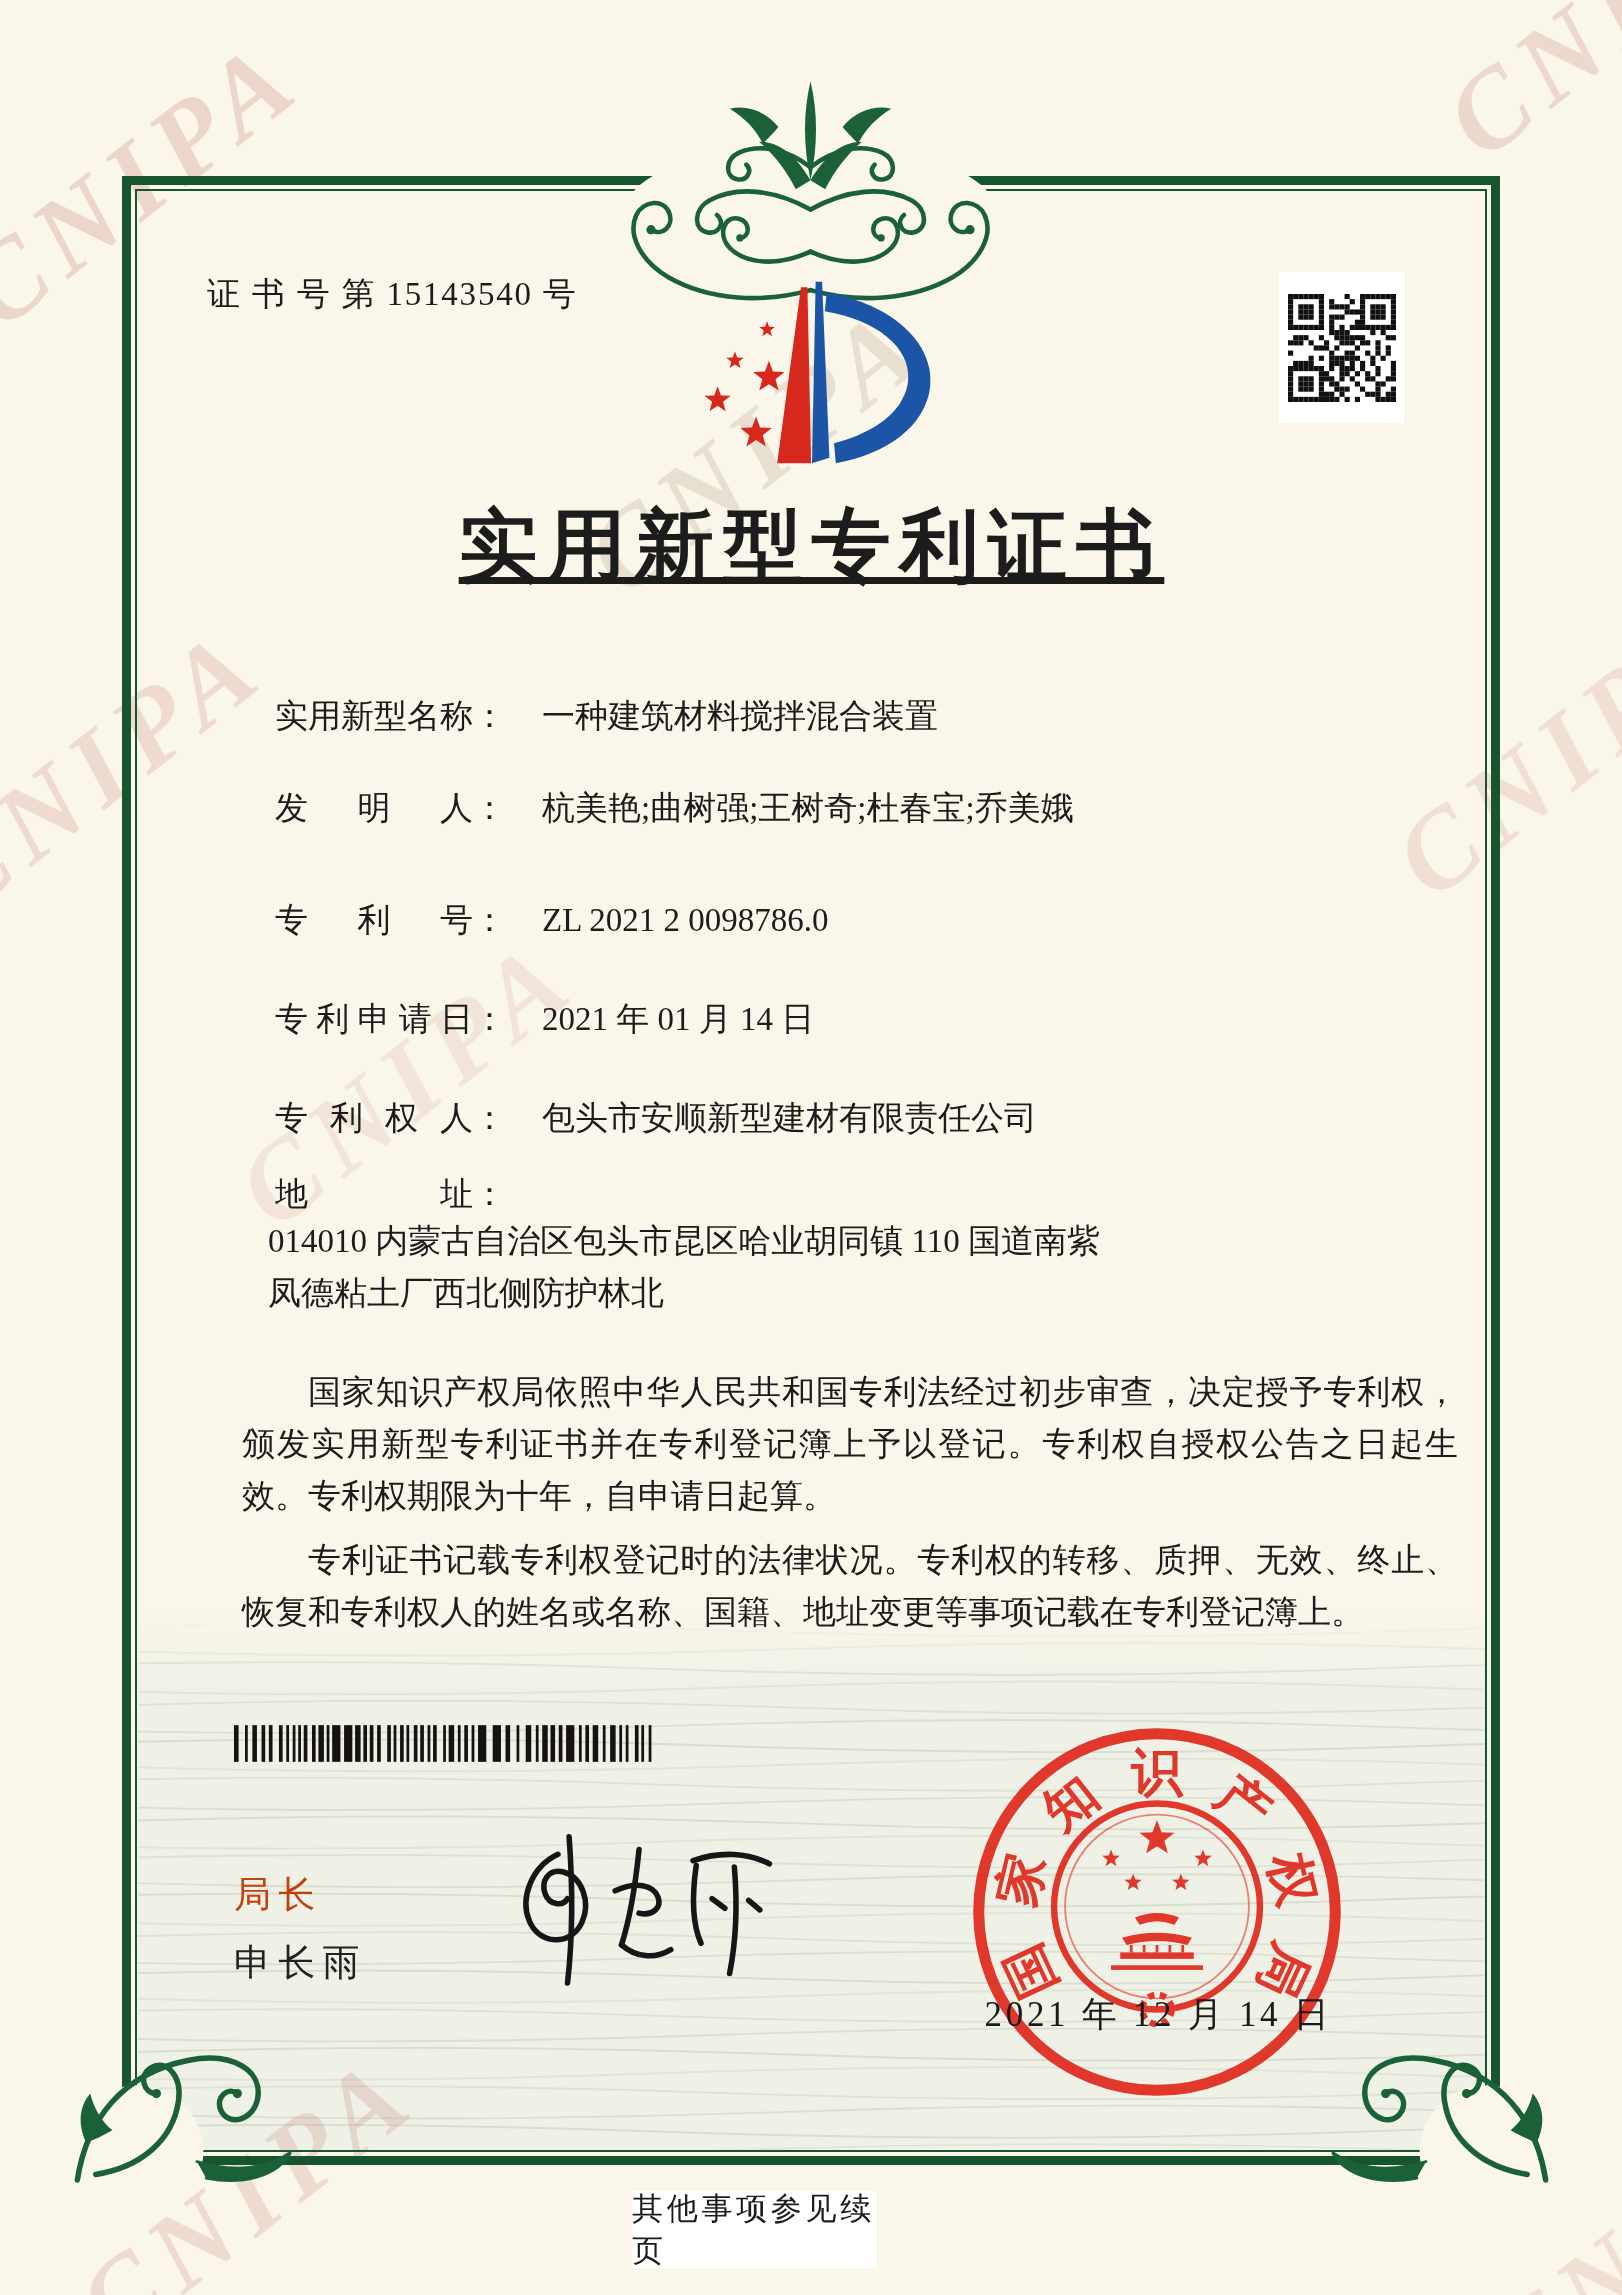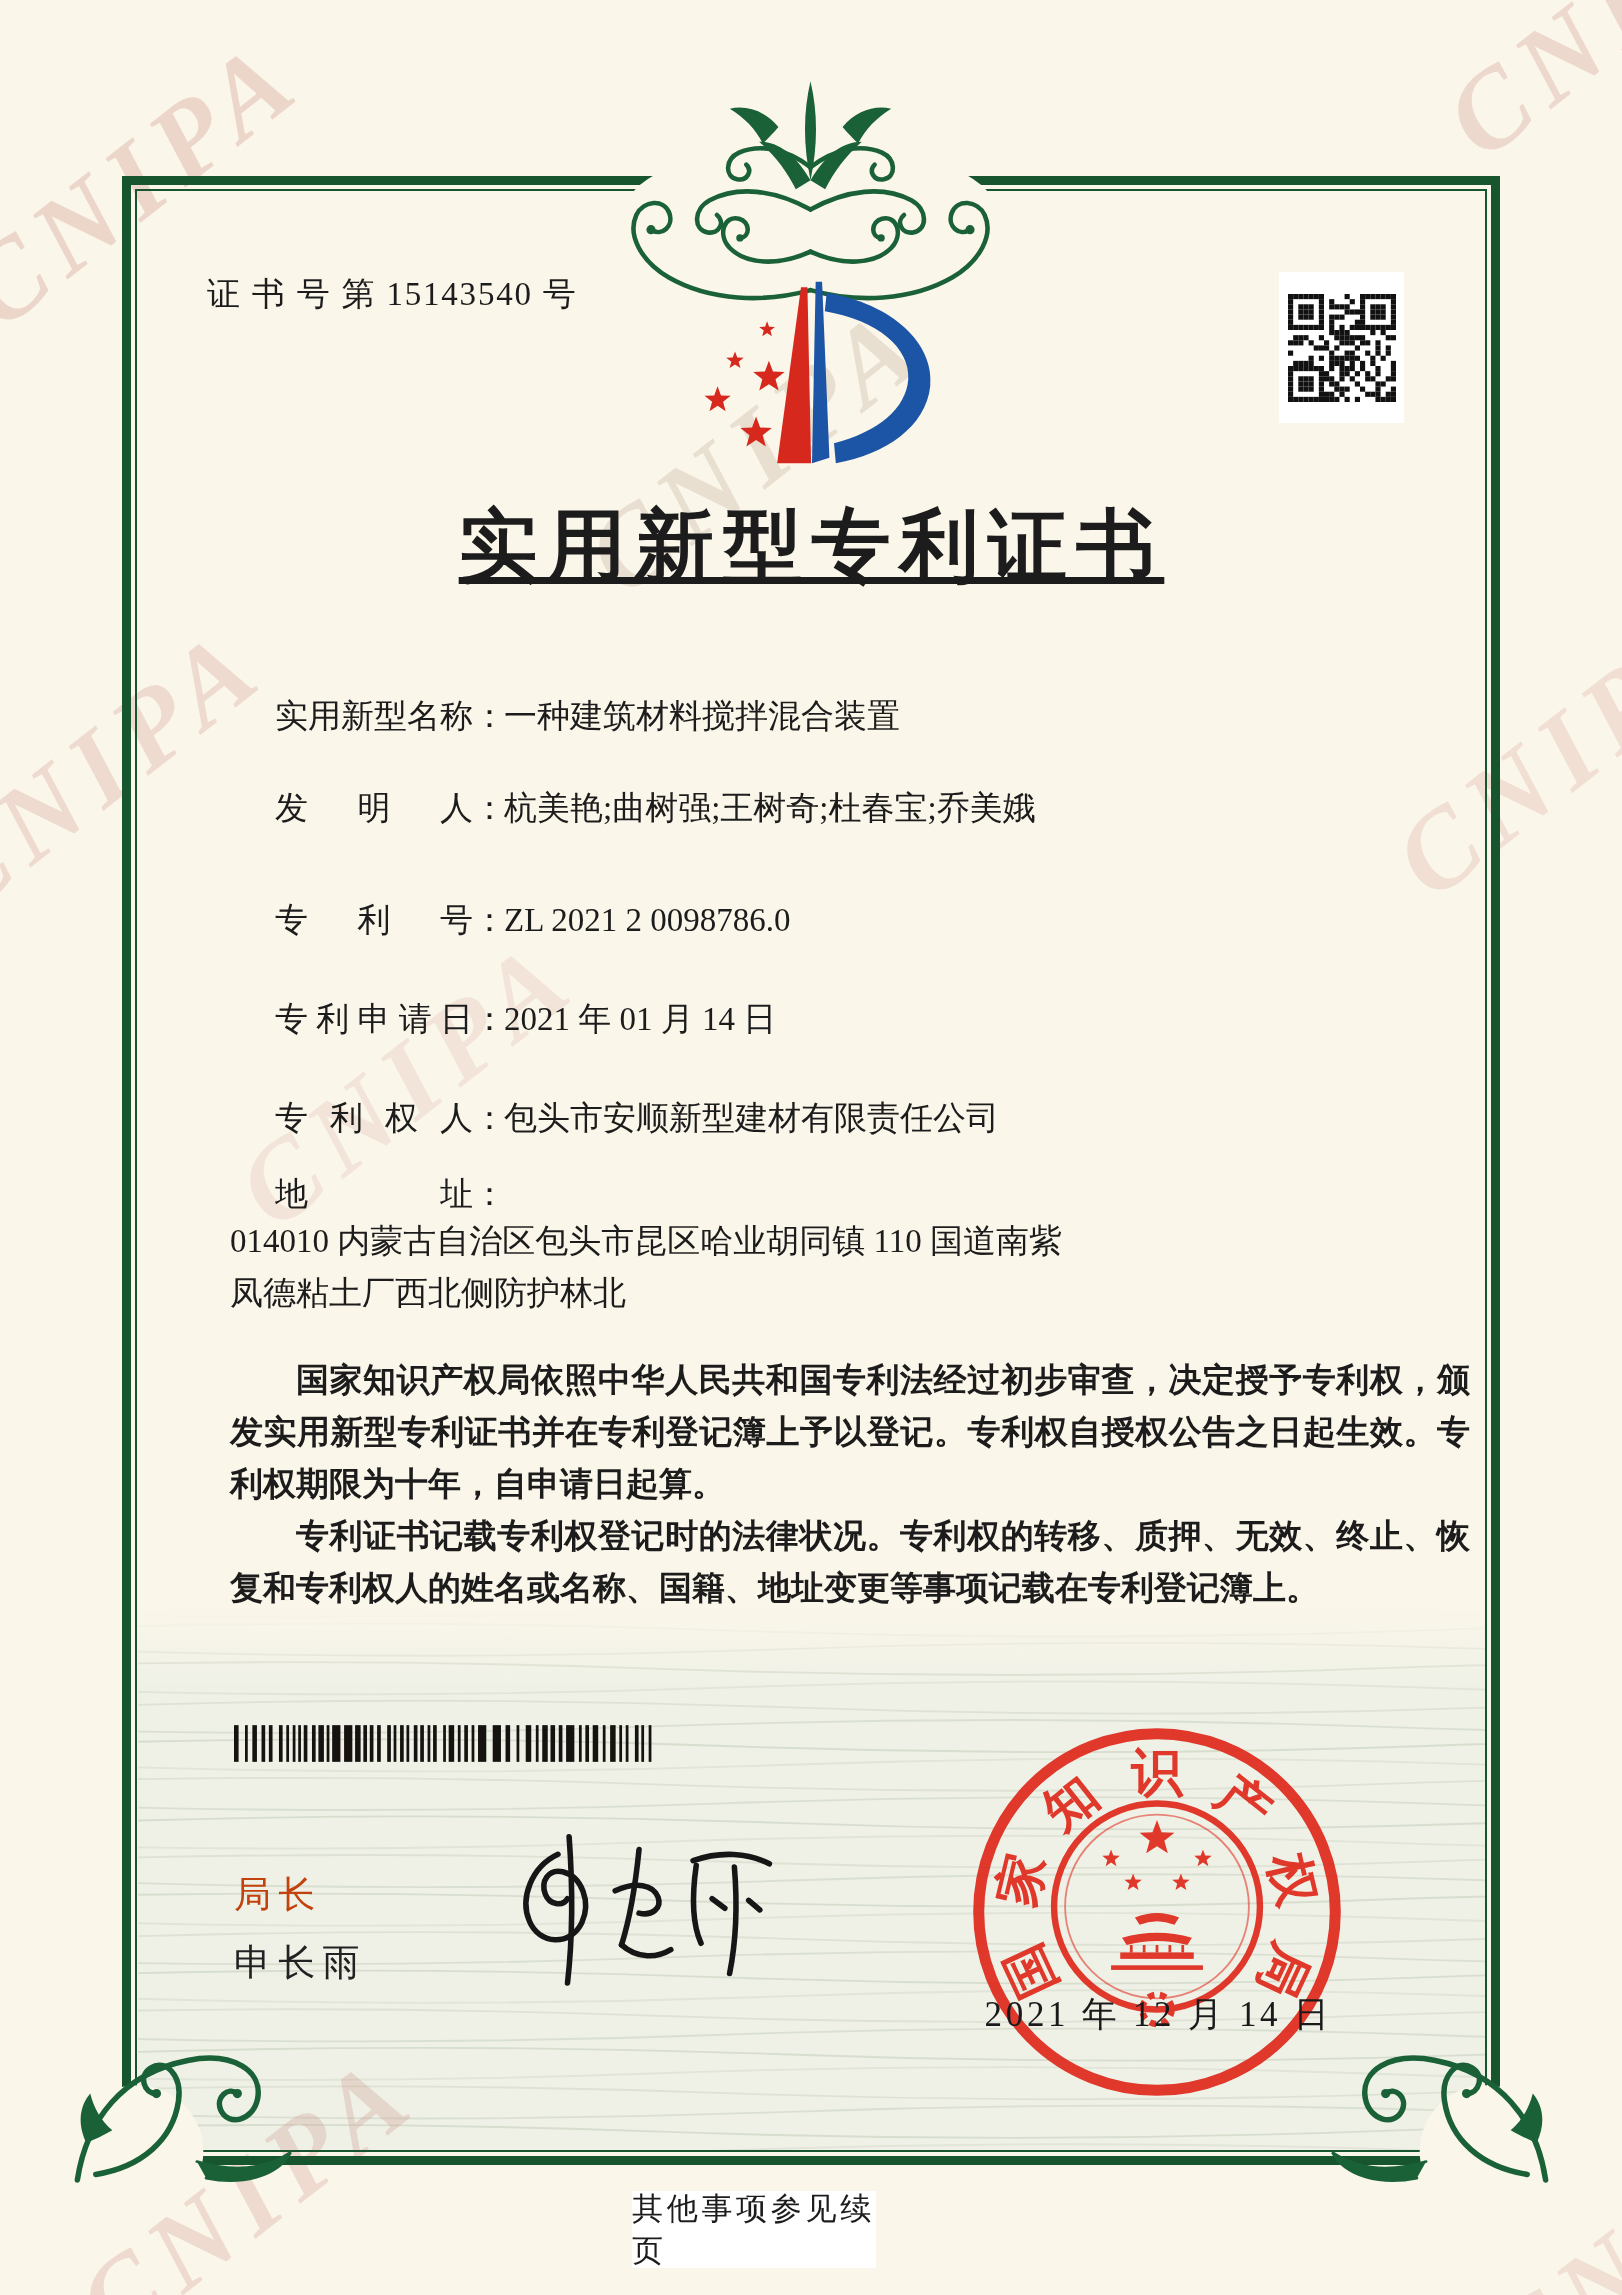--- a/index.html
+++ b/index.html
@@ -14,26 +14,26 @@
   #frame{position:absolute;left:122px;top:176px;width:1360px;height:1971px;
          border:9.2px solid #17552e;z-index:3;}
   #frame-inner{position:absolute;left:3.7px;top:3.7px;right:3.7px;bottom:3.7px;border:2.8px solid #17552e;}
   
   .certno{left:207px;top:272px;font-size:33px;letter-spacing:1.8px;z-index:5;}
   .title{left:0;right:0;top:494px;text-align:center;font-size:79px;font-weight:bold;
          letter-spacing:9.2px;z-index:5;text-decoration:underline;}
   .row{position:absolute;left:230px;width:1255px;font-size:33px;line-height:1.25;z-index:5;}
   .flabel{display:inline-block;width:198px;text-align:justify;text-align-last:justify;vertical-align:top;margin-left:45px;}
   .colon{display:inline-block;width:31px;vertical-align:top;}
-  .fvalue{vertical-align:top;}
+  .fvalue{vertical-align:top;margin-left:38px;}
   .wrap2{display:inline-block;width:1010px;white-space:pre-line;line-height:1.58;vertical-align:top;}
   .rightcell{position:absolute;left:613px;top:0;}
   .paras{position:absolute;left:230px;top:1354px;width:1240px;font-size:33px;
          line-height:52px;text-align:justify;z-index:5;}
-  .paras p{margin:0;text-indent:2em;font-weight:bold;}
+  .paras p{margin:12px;text-indent:2em;}
   .signrole{left:234px;top:1870px;font-size:37px;letter-spacing:7.3px;z-index:5;
             font-family:"Liberation Sans","DejaVu Sans",sans-serif;color:#c2410c;}
   .signname{left:234px;top:1938px;font-size:37px;letter-spacing:7.3px;z-index:5;
             font-family:"Liberation Sans","DejaVu Sans",sans-serif;color:#222;}
   .pageno{left:0;right:0;top:2099px;text-align:center;font-size:27.5px;letter-spacing:2.8px;z-index:5;}
   .contnote{left:632px;top:2191px;width:244px;height:77px;background:#ffffff;z-index:5;
             display:flex;align-items:center;justify-content:center;font-size:31px;letter-spacing:3.7px;}
   .sealdate{left:975px;top:1991px;width:367px;text-align:center;font-size:35px;
             letter-spacing:3.7px;color:#1a1a1a;z-index:8;}
   svg{display:block;}

